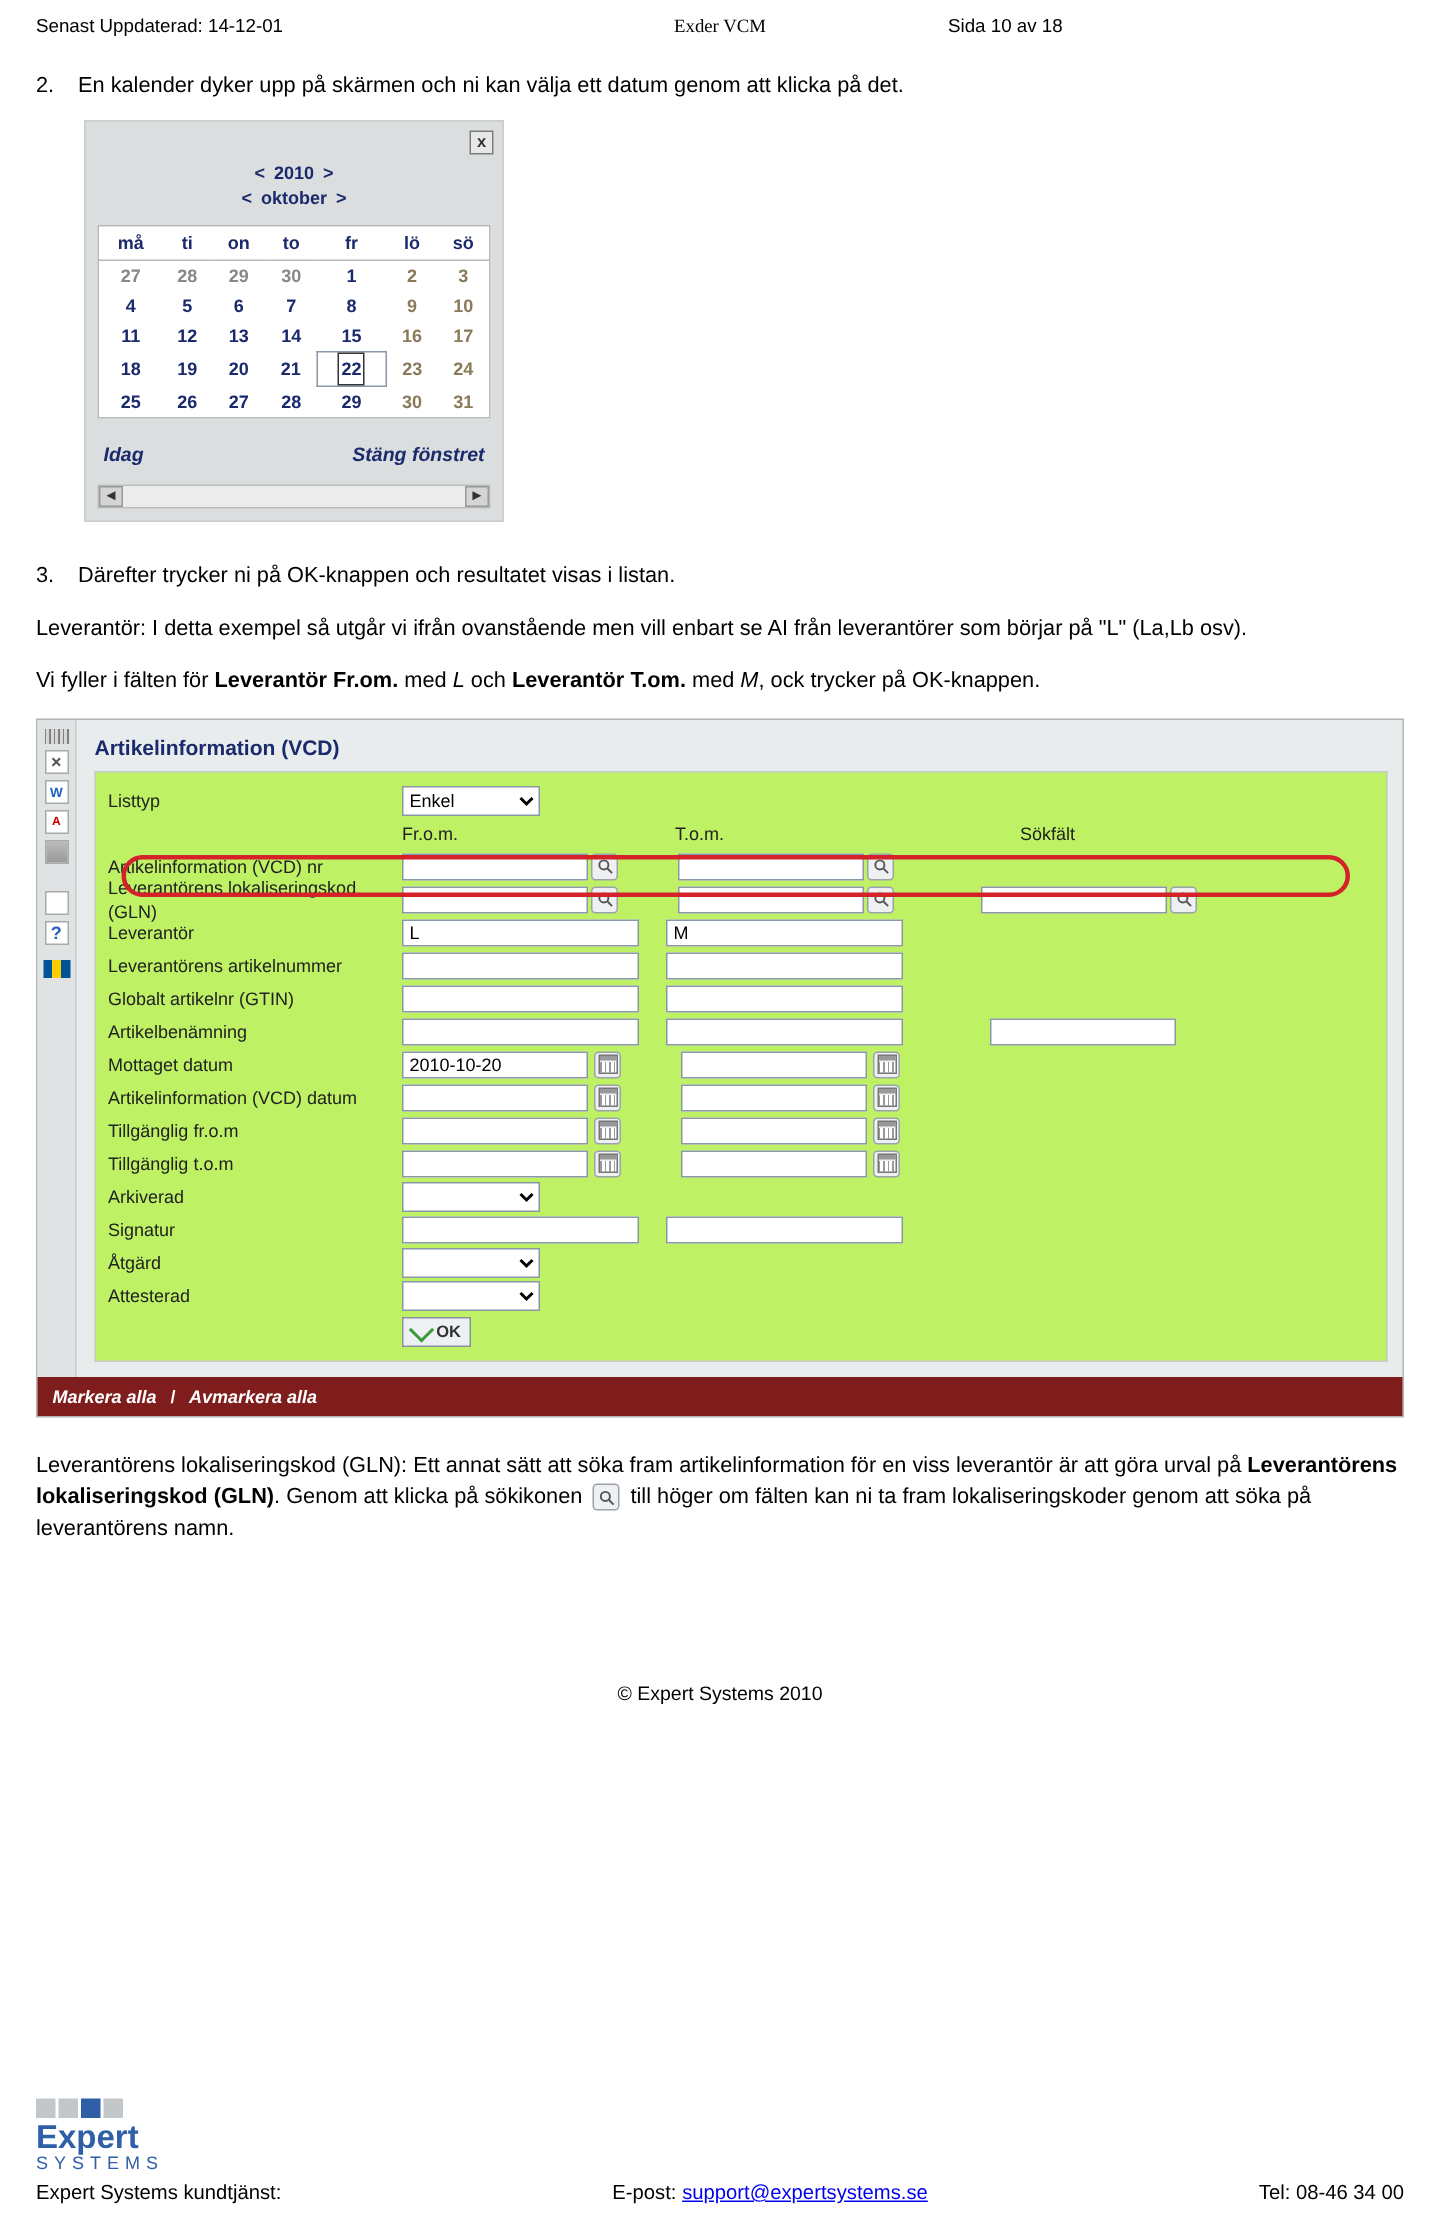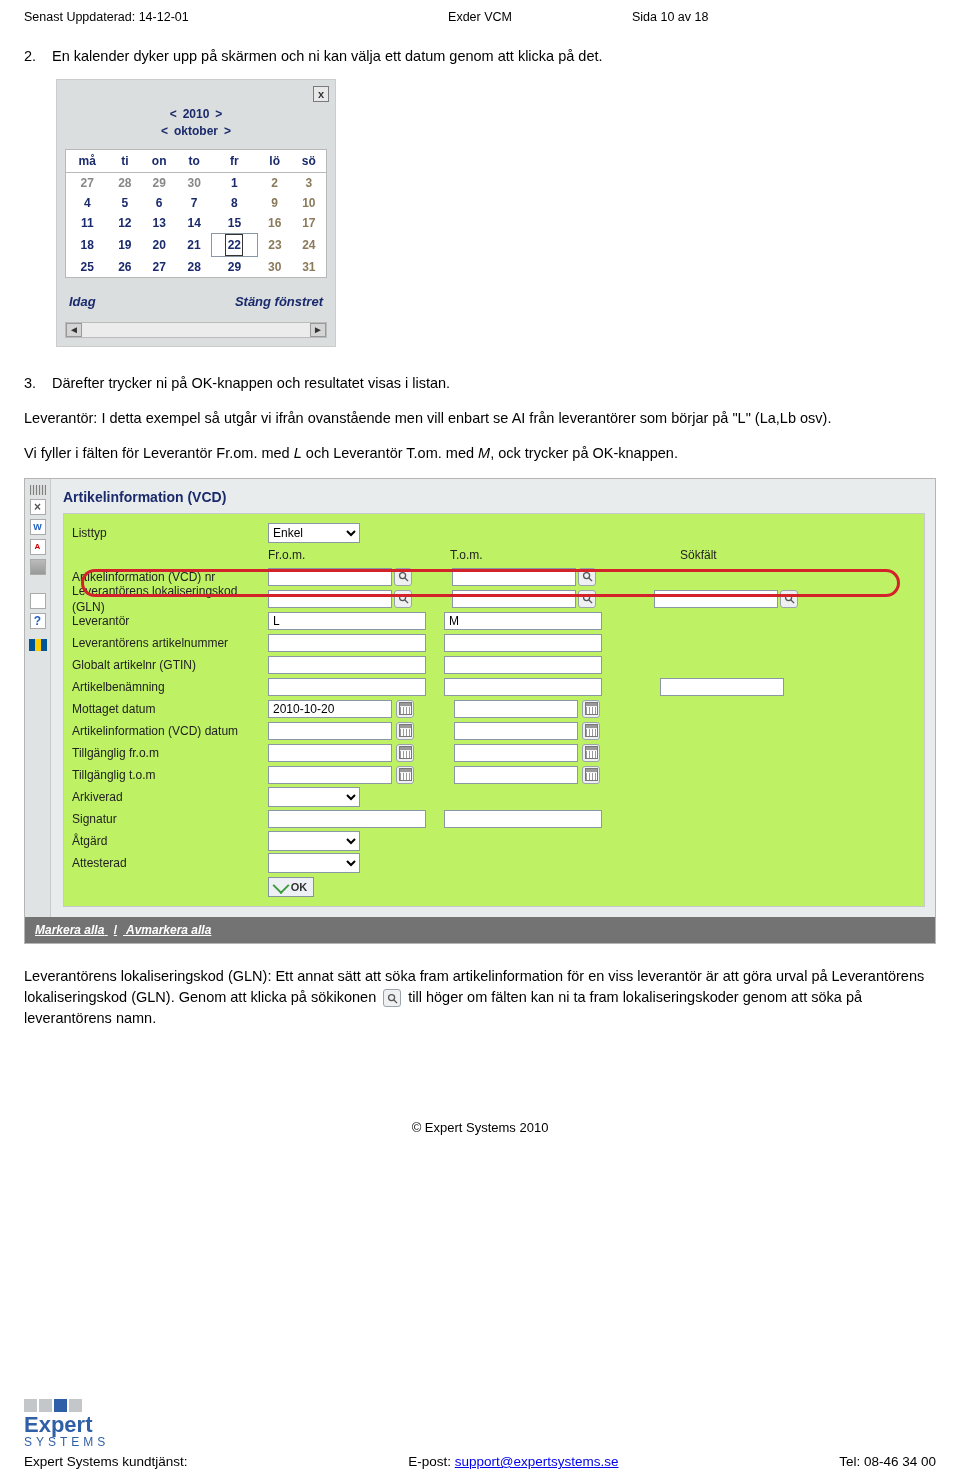--- a/index.html
+++ b/index.html
@@ -1,28 +1,28 @@
 <!DOCTYPE html>
 <html><head>
 <meta charset="utf-8">
 <style>
   * { box-sizing: border-box; margin: 0; padding: 0; }
   html, body { width: 960px; font-family: Arial, Helvetica, sans-serif; background:#fff; color:#000; }
   body { padding: 10px 24px 0 24px; position:relative; min-height:1483px; }
 
   .doc-header { display:flex; justify-content:space-between; font-size:12.5px; margin-bottom:22px; }
   .doc-header > span { flex:1; }
-  .doc-header .c { text-align:center; }
+  .doc-header .c { text-align:center;font-family:Liberation Serif, serif; }
   .doc-header .r { }
 
   .body-text { font-size:14.5px; line-height:1.45; }
   .body-text p { margin: 6px 0 14px 0; }
   .numbered { display:flex; }
   .numbered .n { width:28px; flex:none; }
-  .bold { font-weight:normal; }
+  .bold { font-weight:bold; }
   .italic { font-style:italic; }
 
   
   .cal-wrap { width:280px; margin: -2px 0 26px 32px; border:1px solid #ccc; background:#dadede; position:relative; }
   .cal-close { position:absolute; right:6px; top:6px; width:16px; height:16px; border:1px solid #7a7a7a; background:#e8e8e8; font: bold 11px/14px sans-serif; text-align:center; color:#333; }
   .cal-head { padding:26px 0 4px 0; text-align:center; font-size:12px; color:#1a2a6c; font-weight:bold; }
   .cal-head .row { display:flex; justify-content:center; gap:6px; }
   .cal-head .row a { color:#1a2a6c; }
   .cal-grid { background:#fff; margin:4px 8px 6px 8px; border:1px solid #b8b8b8; }
   .cal-grid table { width:100%; border-collapse:collapse; }
@@ -68,21 +68,21 @@
   .dat::after { content:''; display:block; width:11px; height:11px; background:
       linear-gradient(#999,#999) top/100% 3px no-repeat,
       repeating-linear-gradient(90deg,#999 0 1px,#fff 1px 3px) 0 4px/100% 7px no-repeat;
       border:1px solid #777; }
   .gap { display:inline-block; }
   .gap.g18 { width:18px; } .gap.g40 { width:40px; } .gap.g58 { width:58px; }
   .ok-btn { margin-top:4px; height:20px; width:46px; border:1px solid #8893a0; background:#eef1f3; font:bold 11px/16px Arial; color:#333; display:inline-flex; align-items:center; gap:4px; justify-content:center; }
   .ok-btn::before { content:''; width:10px; height:10px; border:2px solid #3b9b3b; border-top:none; border-right:none; transform: rotate(-45deg) translate(1px,-1px); }
   .highlight-box { position:absolute; border:3px solid #d4222a; border-radius:14px; pointer-events:none; }
   .highlight-box.h1 { left:30px; top:90px; right:35px; height:28px; }
-  .vcd-footbar { background:#737373; color:#fff; font: italic bold 12px/26px Arial; padding:0 10px;text-decoration:underline; }
+  .vcd-footbar { background:#7f1d1d; color:#fff; font: italic bold 12px/26px Arial; padding:0 10px; }
   .vcd-footbar .sep { font-style:normal; padding:0 6px; }
 
   .inline-mag { display:inline-flex; vertical-align:middle; width:18px; height:18px; border:1px solid #9aa3ab; background:#eef0f2; border-radius:3px; align-items:center; justify-content:center; margin:0 3px; }
   .inline-mag svg { width:11px; height:11px; }
 
   .copyright { text-align:center; font-size:13px; margin-top:90px; }
 
   .page-footer-wrap { position:absolute; left:24px; right:24px; bottom:14px; }
   .logo { width:110px; }
   .logo-row1 { display:flex; gap:2px; margin-bottom:2px; }

